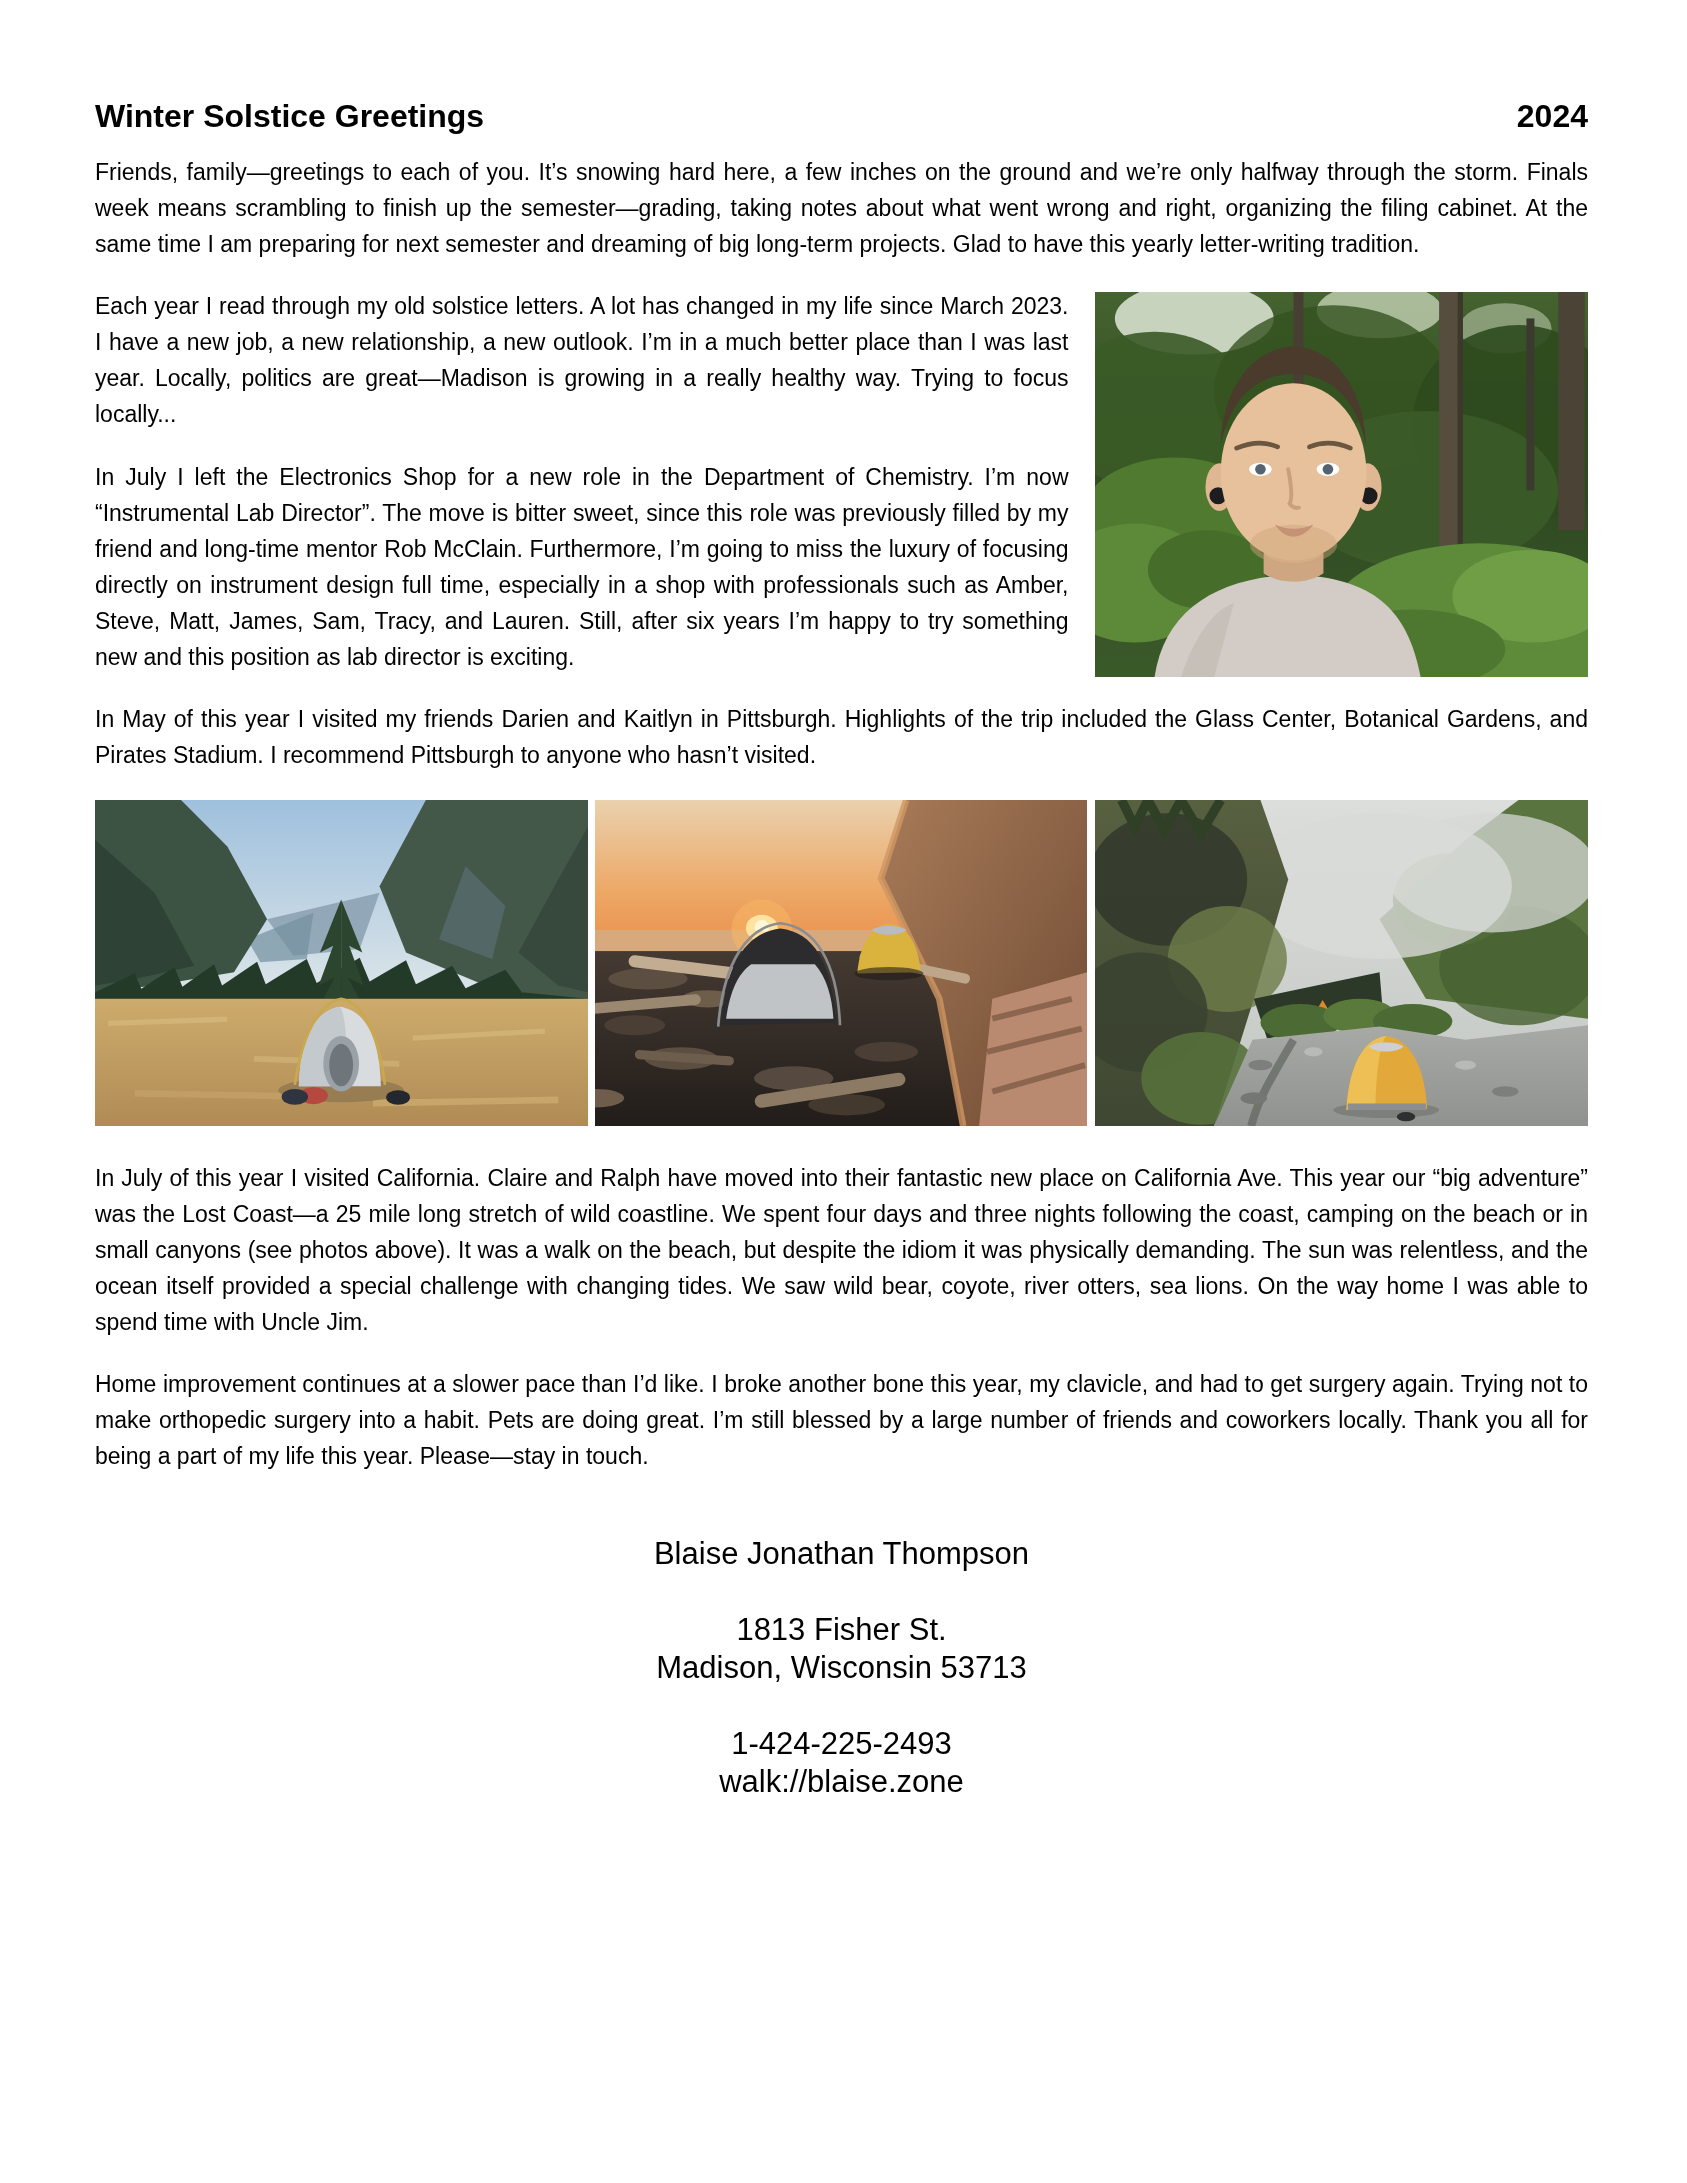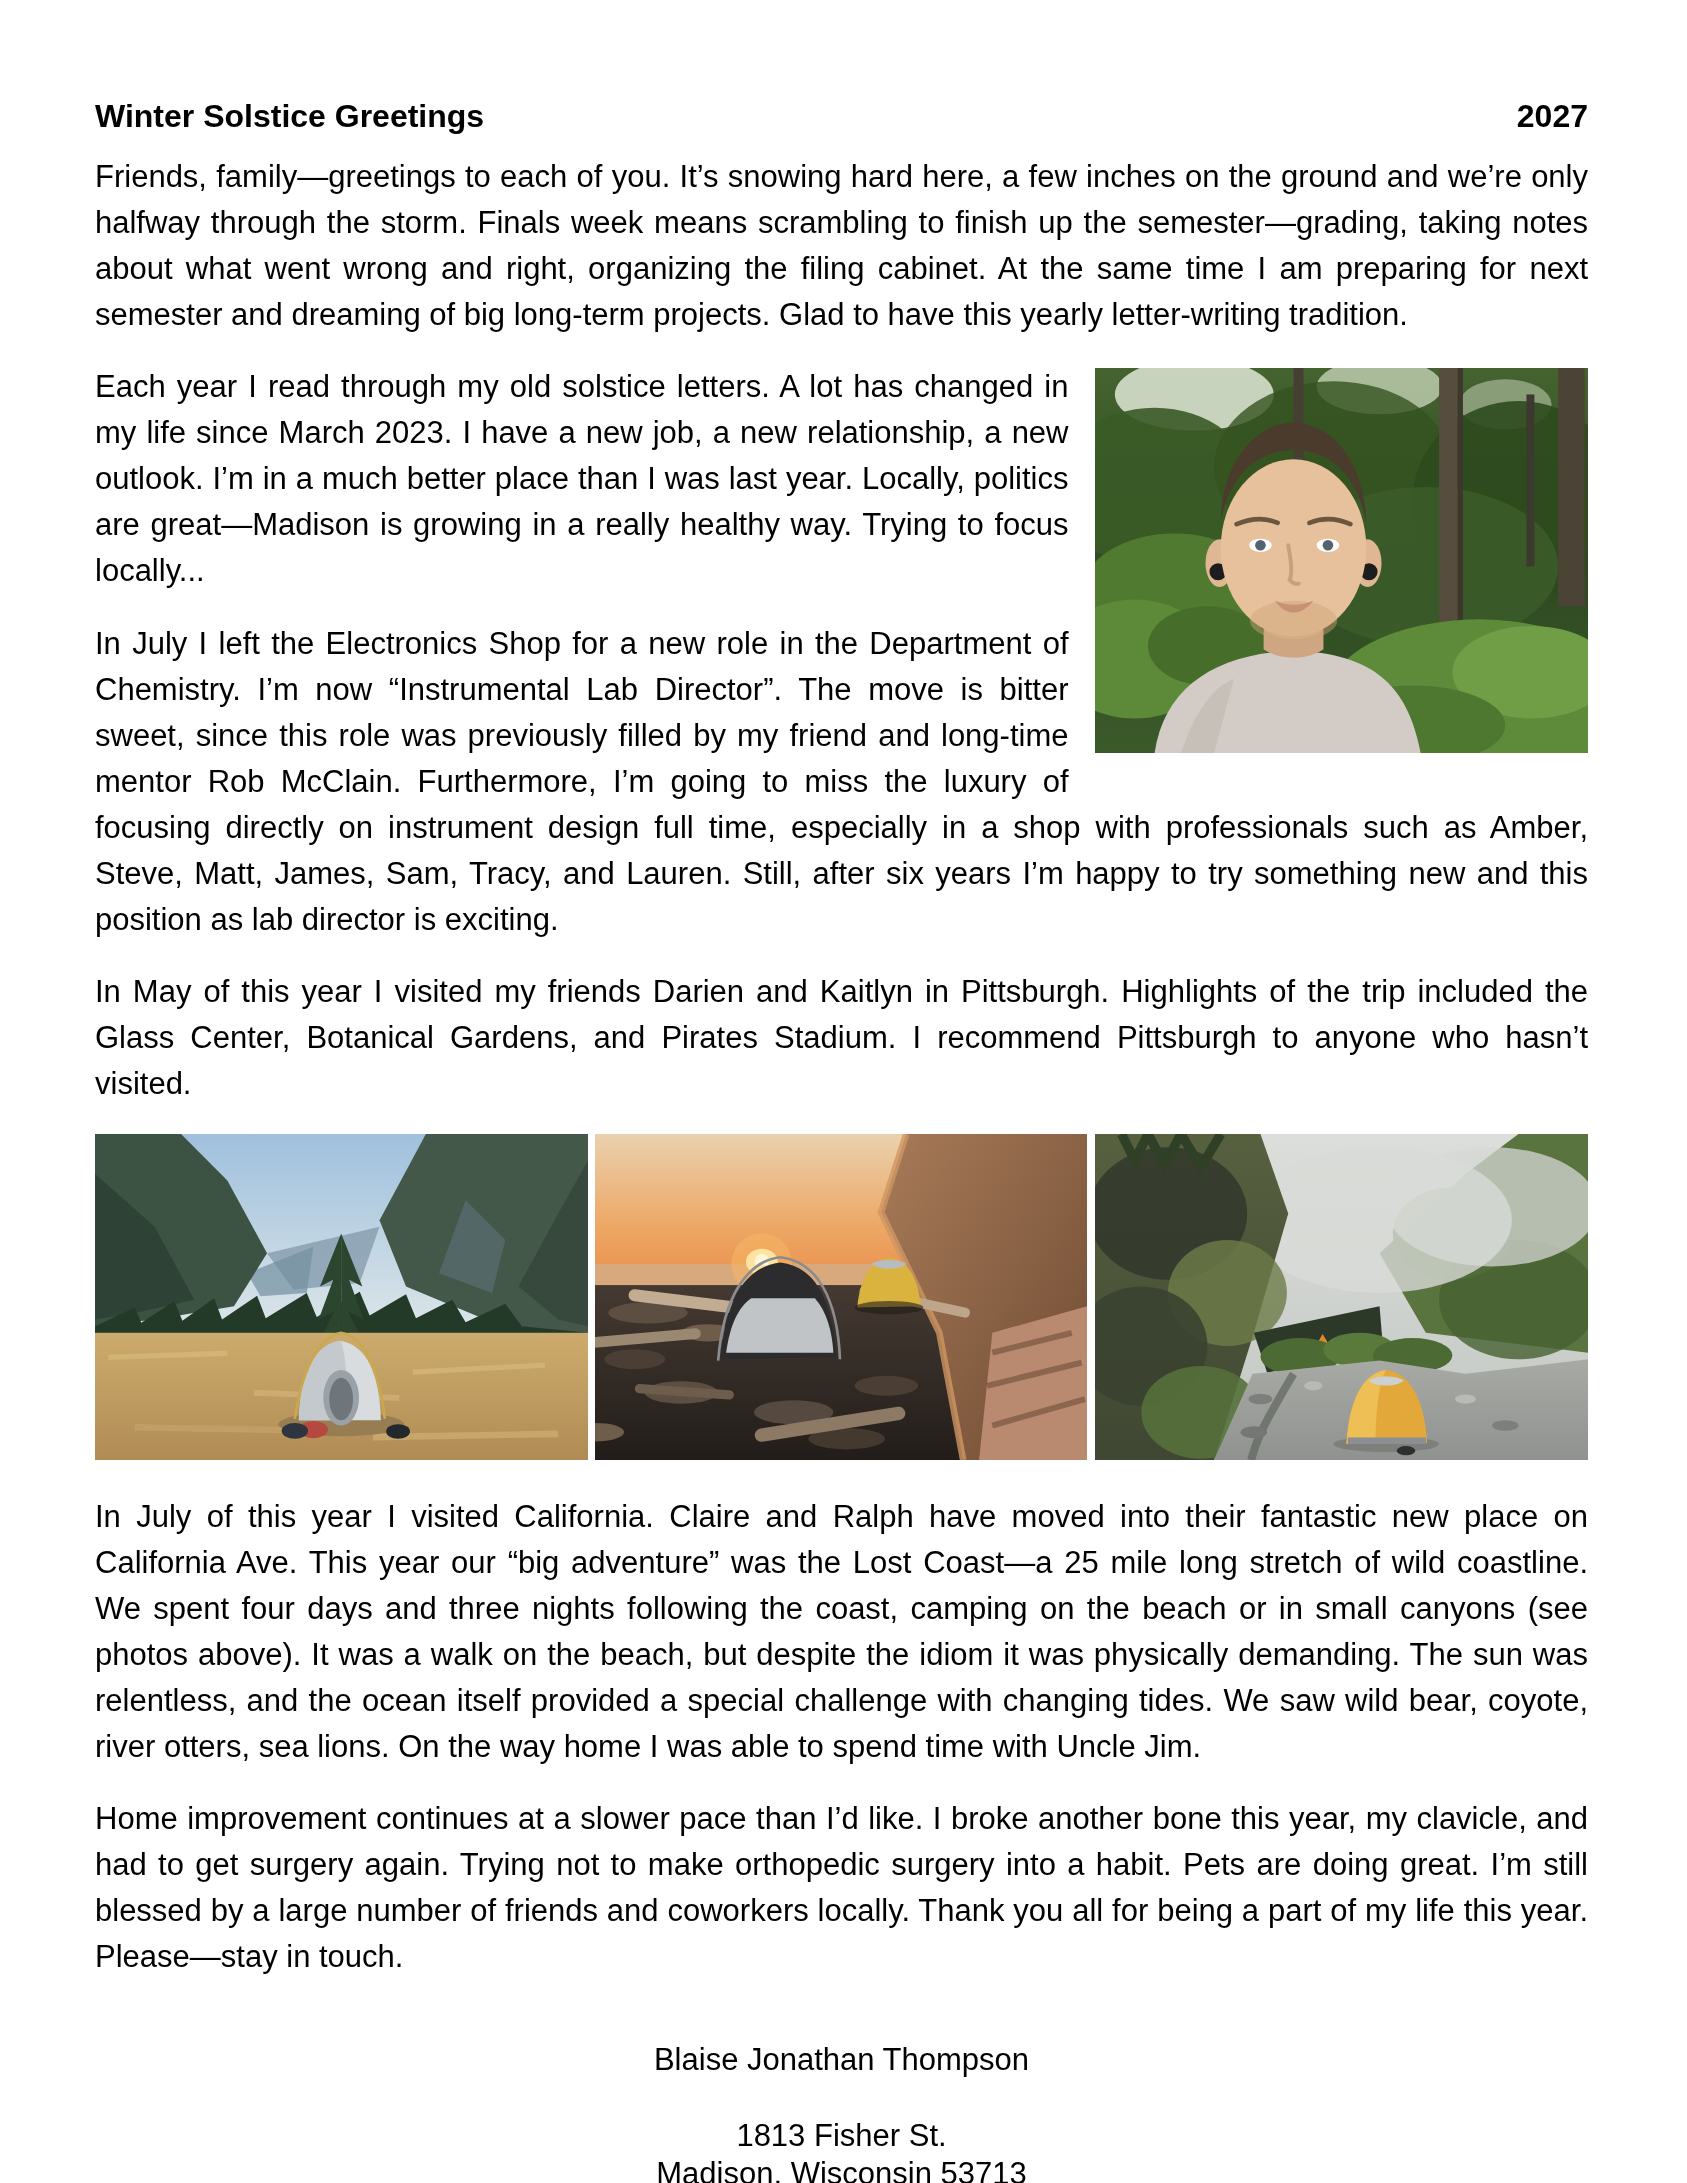--- a/index.html
+++ b/index.html
@@ -16,21 +16,21 @@
     left:95px;top:98px;
     width:1493px;
   }
   .letter-header{
     display:flex;justify-content:space-between;align-items:flex-start;
     font-size:32px;font-weight:bold;
     margin-bottom:18.5px;
   }
   p.body-par{
     margin:0 0 26.5px 0;
-    font-size:31px;line-height:46px;
+    font-size:23px;line-height:36px;
     text-align:justify;
   }
   .wrapblock{overflow:visible;}
   .photo{display:block;}
   .photo-selfie{
     float:right;
     width:493px;height:385px;
     margin:4px 0 12px 26.5px;
   }
   .photo-row{
@@ -47,21 +47,21 @@
   .sig-gap{height:38px;}
 </style>
 </head>
 <body>
 
 <div class="page">
   <div class="content">
 
     <div class="letter-header">
       <span>Winter Solstice Greetings</span>
-      <span>2027</span>
+      <span>2024</span>
     </div>
 
     <p class="body-par">Friends, family—greetings to each of you. It’s snowing hard here, a few inches on the ground and we’re only halfway through the storm. Finals week means scrambling to finish up the semester—grading, taking notes about what went wrong and right, organizing the filing cabinet. At the same time I am preparing for next semester and dreaming of big long-term projects. Glad to have this yearly letter-writing tradition.</p>
 
     <div class="wrapblock">
       <svg class="photo photo-selfie" viewBox="0 0 745 582" preserveAspectRatio="none" xmlns="http://www.w3.org/2000/svg">
         <defs>
           <linearGradient id="selfieBg" x1="0" y1="0" x2="0" y2="1">
             <stop offset="0" stop-color="#44632f"></stop>
             <stop offset="0.55" stop-color="#2f4a22"></stop>

